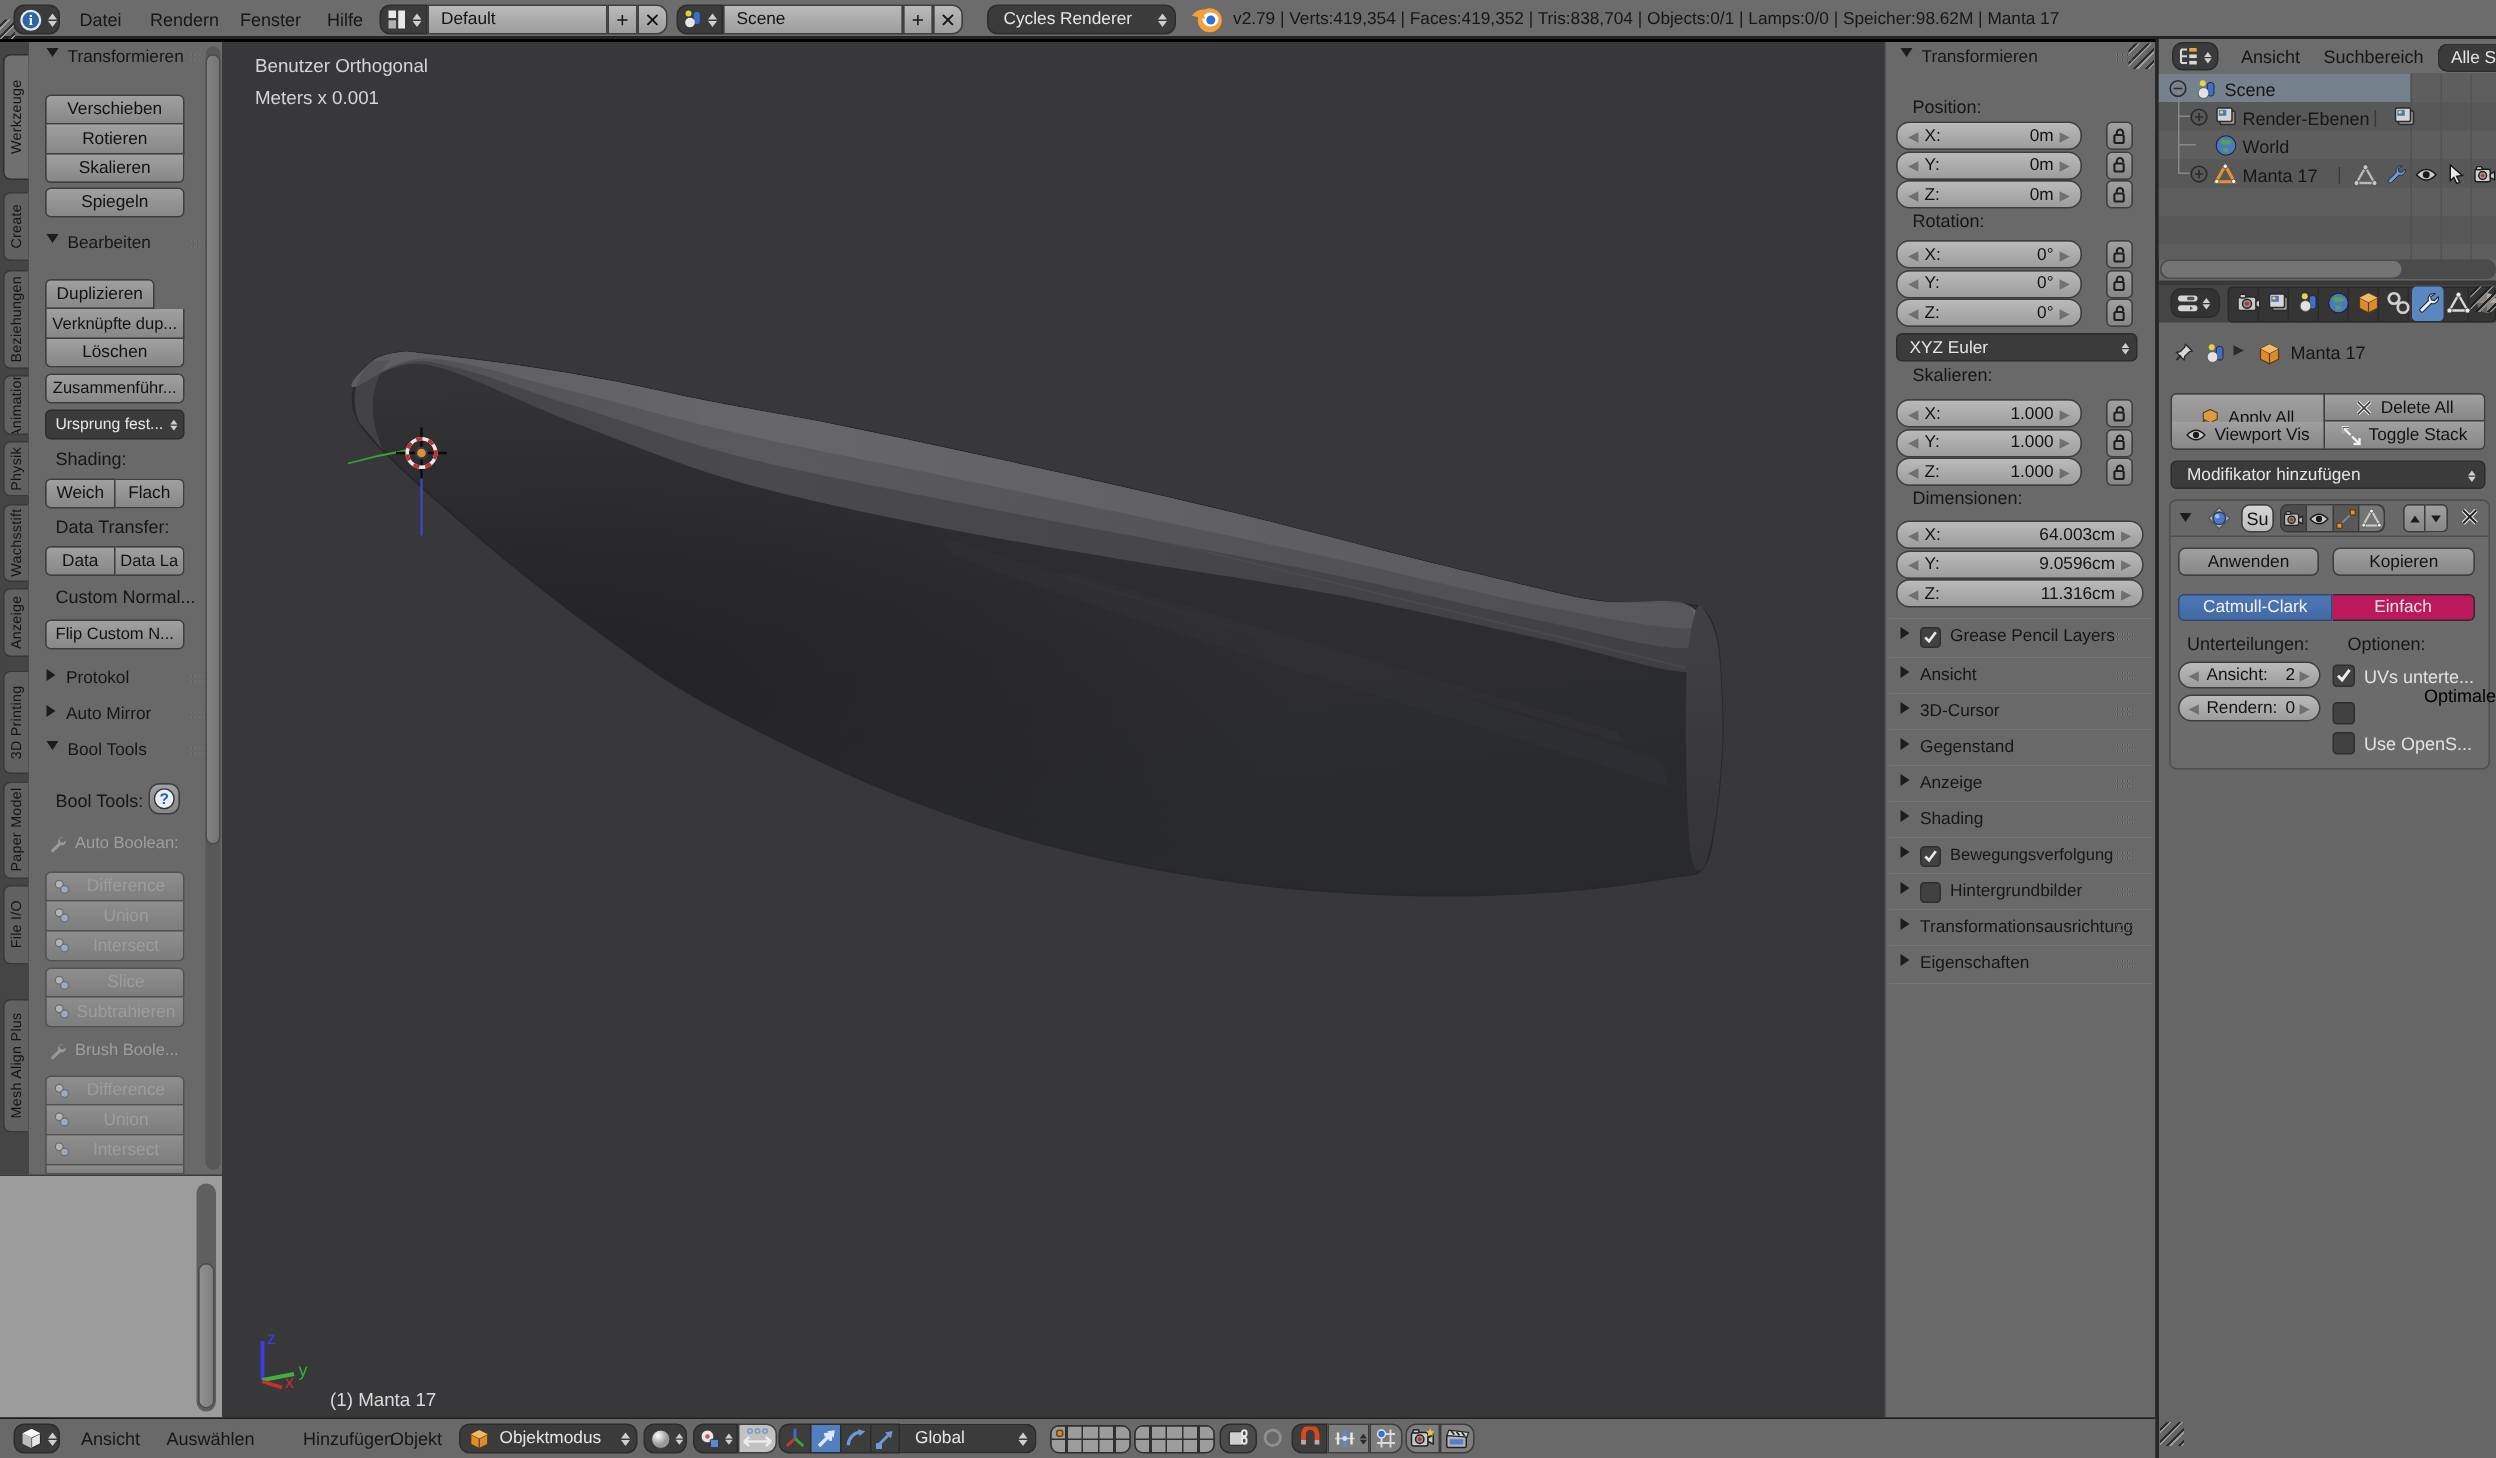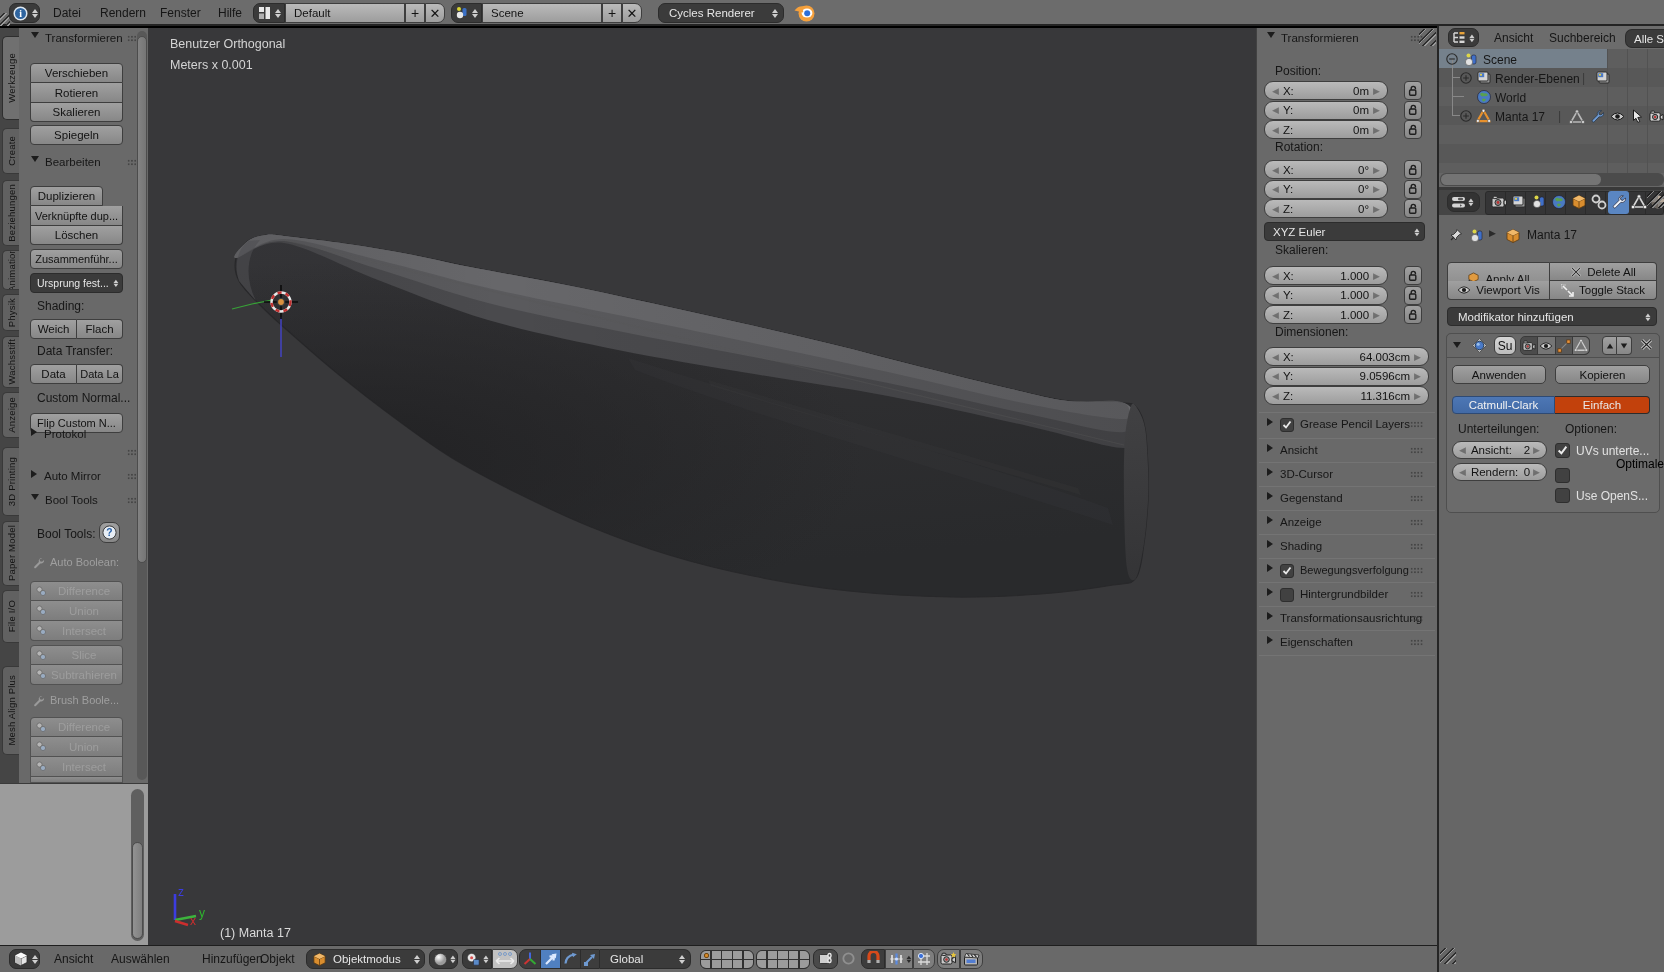--- a/index.html
+++ b/index.html
@@ -83,20 +83,21 @@
     <div class="field" style="left:622px;top:3px;width:20px;height:20px;border-radius:0 7px 7px 0;justify-content:center;font-size:13px;">✕</div>
     <div class="ddark" style="left:658px;top:3px;width:126px;height:20px;border-radius:7px;padding-left:10px;">Cycles Renderer
       <div class="updn" style="position:static;margin-left:auto;margin-right:4px;"></div>
     </div>
     <svg style="left:794px;top:3px;" width="22" height="20" viewBox="0 0 22 20">
       <circle cx="12.5" cy="10.5" r="8" fill="#f5a03c"></circle>
       <ellipse cx="13" cy="10" rx="5.4" ry="4.6" fill="#fff"></ellipse>
         <circle cx="13.2" cy="10.3" r="3" fill="#2e6fd9"></circle>
       <path d="M0.5 7.5 Q5 1.5 12 4 L6.5 5.5 Q10 7 9 9.5 Z" fill="#f5a03c"></path>
     </svg>
+    <div class="lab" style="left:822px;top:7px;font-size:11.5px;">v2.79 | Verts:419,354 | Faces:419,352 | Tris:838,704 | Objects:0/1 | Lamps:0/0 | Speicher:98.62M | Manta 17</div>
   </div>
   <div id="tabstrip">
     <div class="vtab" style="top:8px;height:84px;background:#707070;border-color:#2e2e2e;">
         <span>Werkzeuge</span>
       </div>
     <div class="vtab" style="top:100px;height:46px;">
         <span>Create</span>
       </div>
     <div class="vtab" style="top:152px;height:66px;">
         <span>Beziehungen</span>
@@ -147,21 +148,21 @@
     <div class="btn" style="left:11px;top:221px;width:93px;height:20px;font-size:11px;">Zusammenführ...</div>
     <div class="ddark" style="left:11px;top:245px;width:93px;height:20px;padding-left:6px;font-size:10.5px;">Ursprung fest...<div class="updn" style="position:static;margin-left:auto;margin-right:2px;transform:scale(.8);"></div></div>
     <div class="lab" style="left:18px;top:271px;">Shading:</div>
     <div class="btn" style="left:11px;top:291px;width:47px;height:20px;border-radius:4px 0 0 4px;">Weich</div>
     <div class="btn" style="left:58px;top:291px;width:46px;height:20px;border-radius:0 4px 4px 0;border-left:none;">Flach</div>
     <div class="lab" style="left:18px;top:316px;">Data Transfer:</div>
     <div class="btn" style="left:11px;top:336px;width:47px;height:20px;border-radius:4px 0 0 4px;">Data</div>
     <div class="btn" style="left:58px;top:336px;width:46px;height:20px;border-radius:0 4px 4px 0;border-left:none;font-size:11px;">Data La</div>
     <div class="lab" style="left:18px;top:363px;text-align:right;">Custom Normal...</div>
     <div class="btn" style="left:11px;top:385px;width:93px;height:20px;font-size:11px;">Flip Custom N...</div>
-    <div class="flex" style="left:12px;top:400px;height:14px;">
+    <div class="flex" style="left:12px;top:418px;height:14px;">
         <div class="tri-r" style="position:static;"></div>
         <span style="margin-left:7px;font-size:11.5px;">Protokol</span>
       </div>
     <div class="dots" style="left:108px;top:421px;"></div>
     <div class="flex" style="left:12px;top:442px;height:14px;">
         <div class="tri-r" style="position:static;"></div>
         <span style="margin-left:7px;font-size:11.5px;">Auto Mirror</span>
       </div>
     <div class="dots" style="left:108px;top:445px;"></div>
     <div class="flex" style="left:12px;top:466px;height:14px;">
@@ -818,21 +819,21 @@
       </div>
 <div class="flex" style="left:201px;top:312px;height:15px;">
         <svg width="13" height="13" viewBox="0 0 12 12" style="position:static">
           <path d="M2 2 L10 10 M10 2 L2 10" stroke="#e9e9e9" stroke-width="2.6"></path>
           <path d="M2 2 L10 10 M10 2 L2 10" stroke="#222" stroke-width="1.2"></path>
         </svg>
       </div>
 <div class="btn" style="left:13px;top:339px;width:94px;height:19px;border-radius:5px;">Anwenden</div>
 <div class="btn" style="left:116px;top:339px;width:95px;height:19px;border-radius:5px;">Kopieren</div>
 <div style="left:13px;top:370px;width:103px;height:18px;background:linear-gradient(#4d77b5,#426aa6);border:1px solid #2e4a74;border-radius:4px 0 0 4px;display:flex;align-items:center;justify-content:center;color:#f2f2f2;font-size:11.5px;">Catmull-Clark</div>
-<div style="left:116px;top:370px;width:95px;height:18px;background:#c2410c;border:1px solid #2c2c2c;border-left:none;border-radius:0 4px 4px 0;display:flex;align-items:center;justify-content:center;color:#e8e8e8;font-size:11.5px;">Einfach</div>
+<div style="left:116px;top:370px;width:95px;height:18px;background:#be185d;border:1px solid #2c2c2c;border-left:none;border-radius:0 4px 4px 0;display:flex;align-items:center;justify-content:center;color:#e8e8e8;font-size:11.5px;">Einfach</div>
 <div class="lab" style="left:19px;top:396px;">Unterteilungen:</div>
 <div class="lab" style="left:126px;top:396px;">Optionen:</div>
 <div class="field" style="left:13px;top:415px;width:95px;height:18px;padding:0 6px;">
         <span style="position:static;opacity:.38;font-size:9px;">◀</span>
         <span style="position:static;margin-left:5px;">Ansicht:</span>
         <span style="position:static;margin-left:auto;">2</span>
         <span style="position:static;opacity:.38;font-size:9px;margin-left:3px;">▶</span>
       </div>
 <div class="field" style="left:13px;top:437px;width:95px;height:18px;padding:0 6px;">
         <span style="position:static;opacity:.38;font-size:9px;">◀</span>

